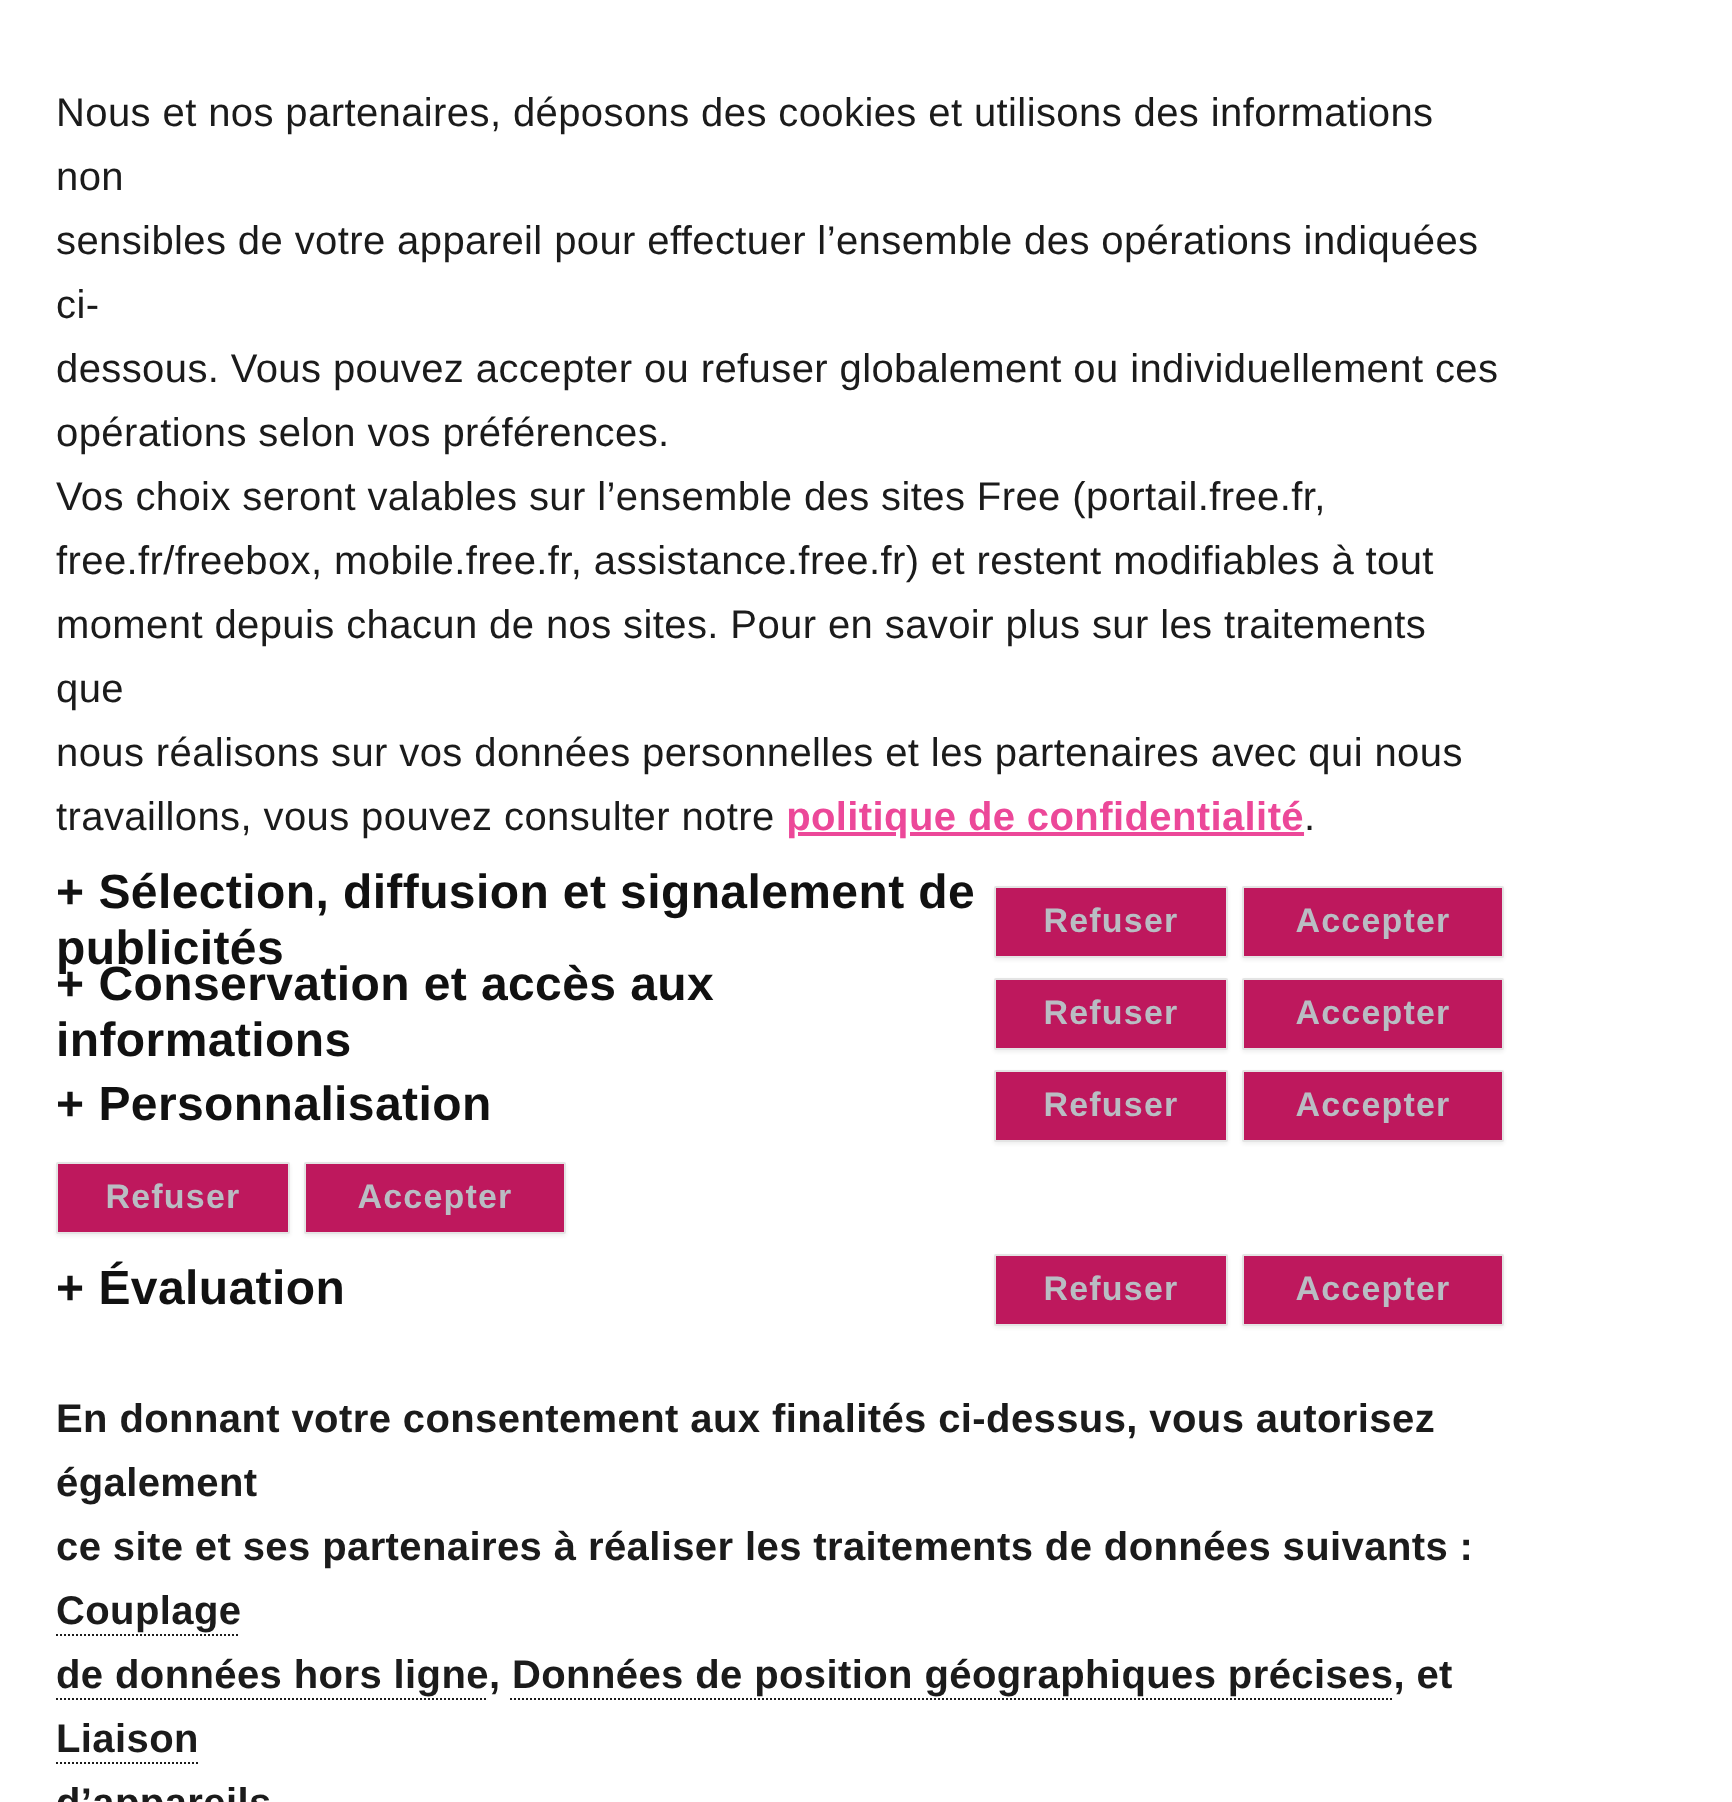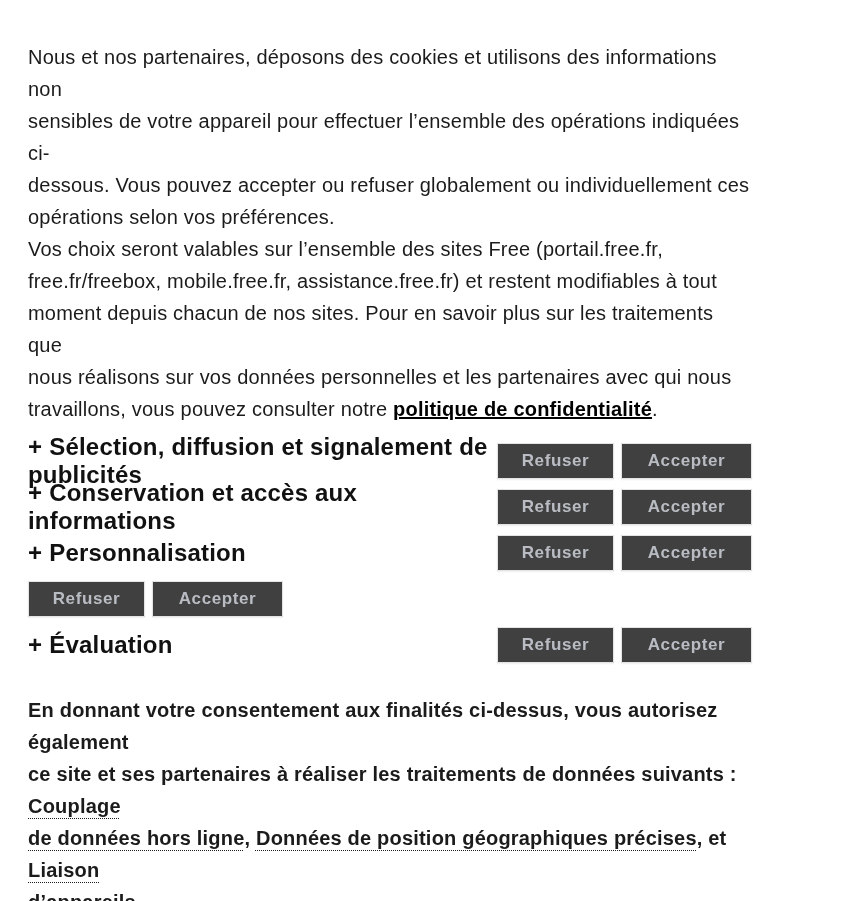--- a/index.html
+++ b/index.html
@@ -21,21 +21,21 @@
   }
   .intro, .outro {
     margin: 0;
     white-space: pre-line;
     font-size: 20px;
     line-height: 32px;
     letter-spacing: 0.2px;
     color: #1b1b1b;
   }
   .privacy-link {
-    color: #000000;
+    color: #ec4899;
     font-weight: 700;
     text-decoration: underline;
     cursor: pointer;
     text-align: right;
   }
   .section-heading {
     margin-top: 29px;
     font-size: 16px;
     font-weight: 700;
     letter-spacing: 0.8px;
@@ -53,21 +53,21 @@
     font-weight: 700;
     color: #111111;
     letter-spacing: 0.2px;
     cursor: pointer;
   }
   .row-label .plus { margin-right: 7px; }
   .row-buttons { display: flex; gap: 7px; }
   .btn {
     display: inline-block;
     box-sizing: border-box;
-    background: #404040;
+    background: #be185d;
     border: 1px solid #e4e4e4;
     border-radius: 1px;
     box-shadow: 0 1px 2px rgba(0,0,0,0.07);
     color: #b9bdc3;
     font-family: "Liberation Sans", sans-serif;
     font-weight: 700;
     font-size: 17px;
     letter-spacing: 0.6px;
     height: 36px;
     cursor: pointer;

